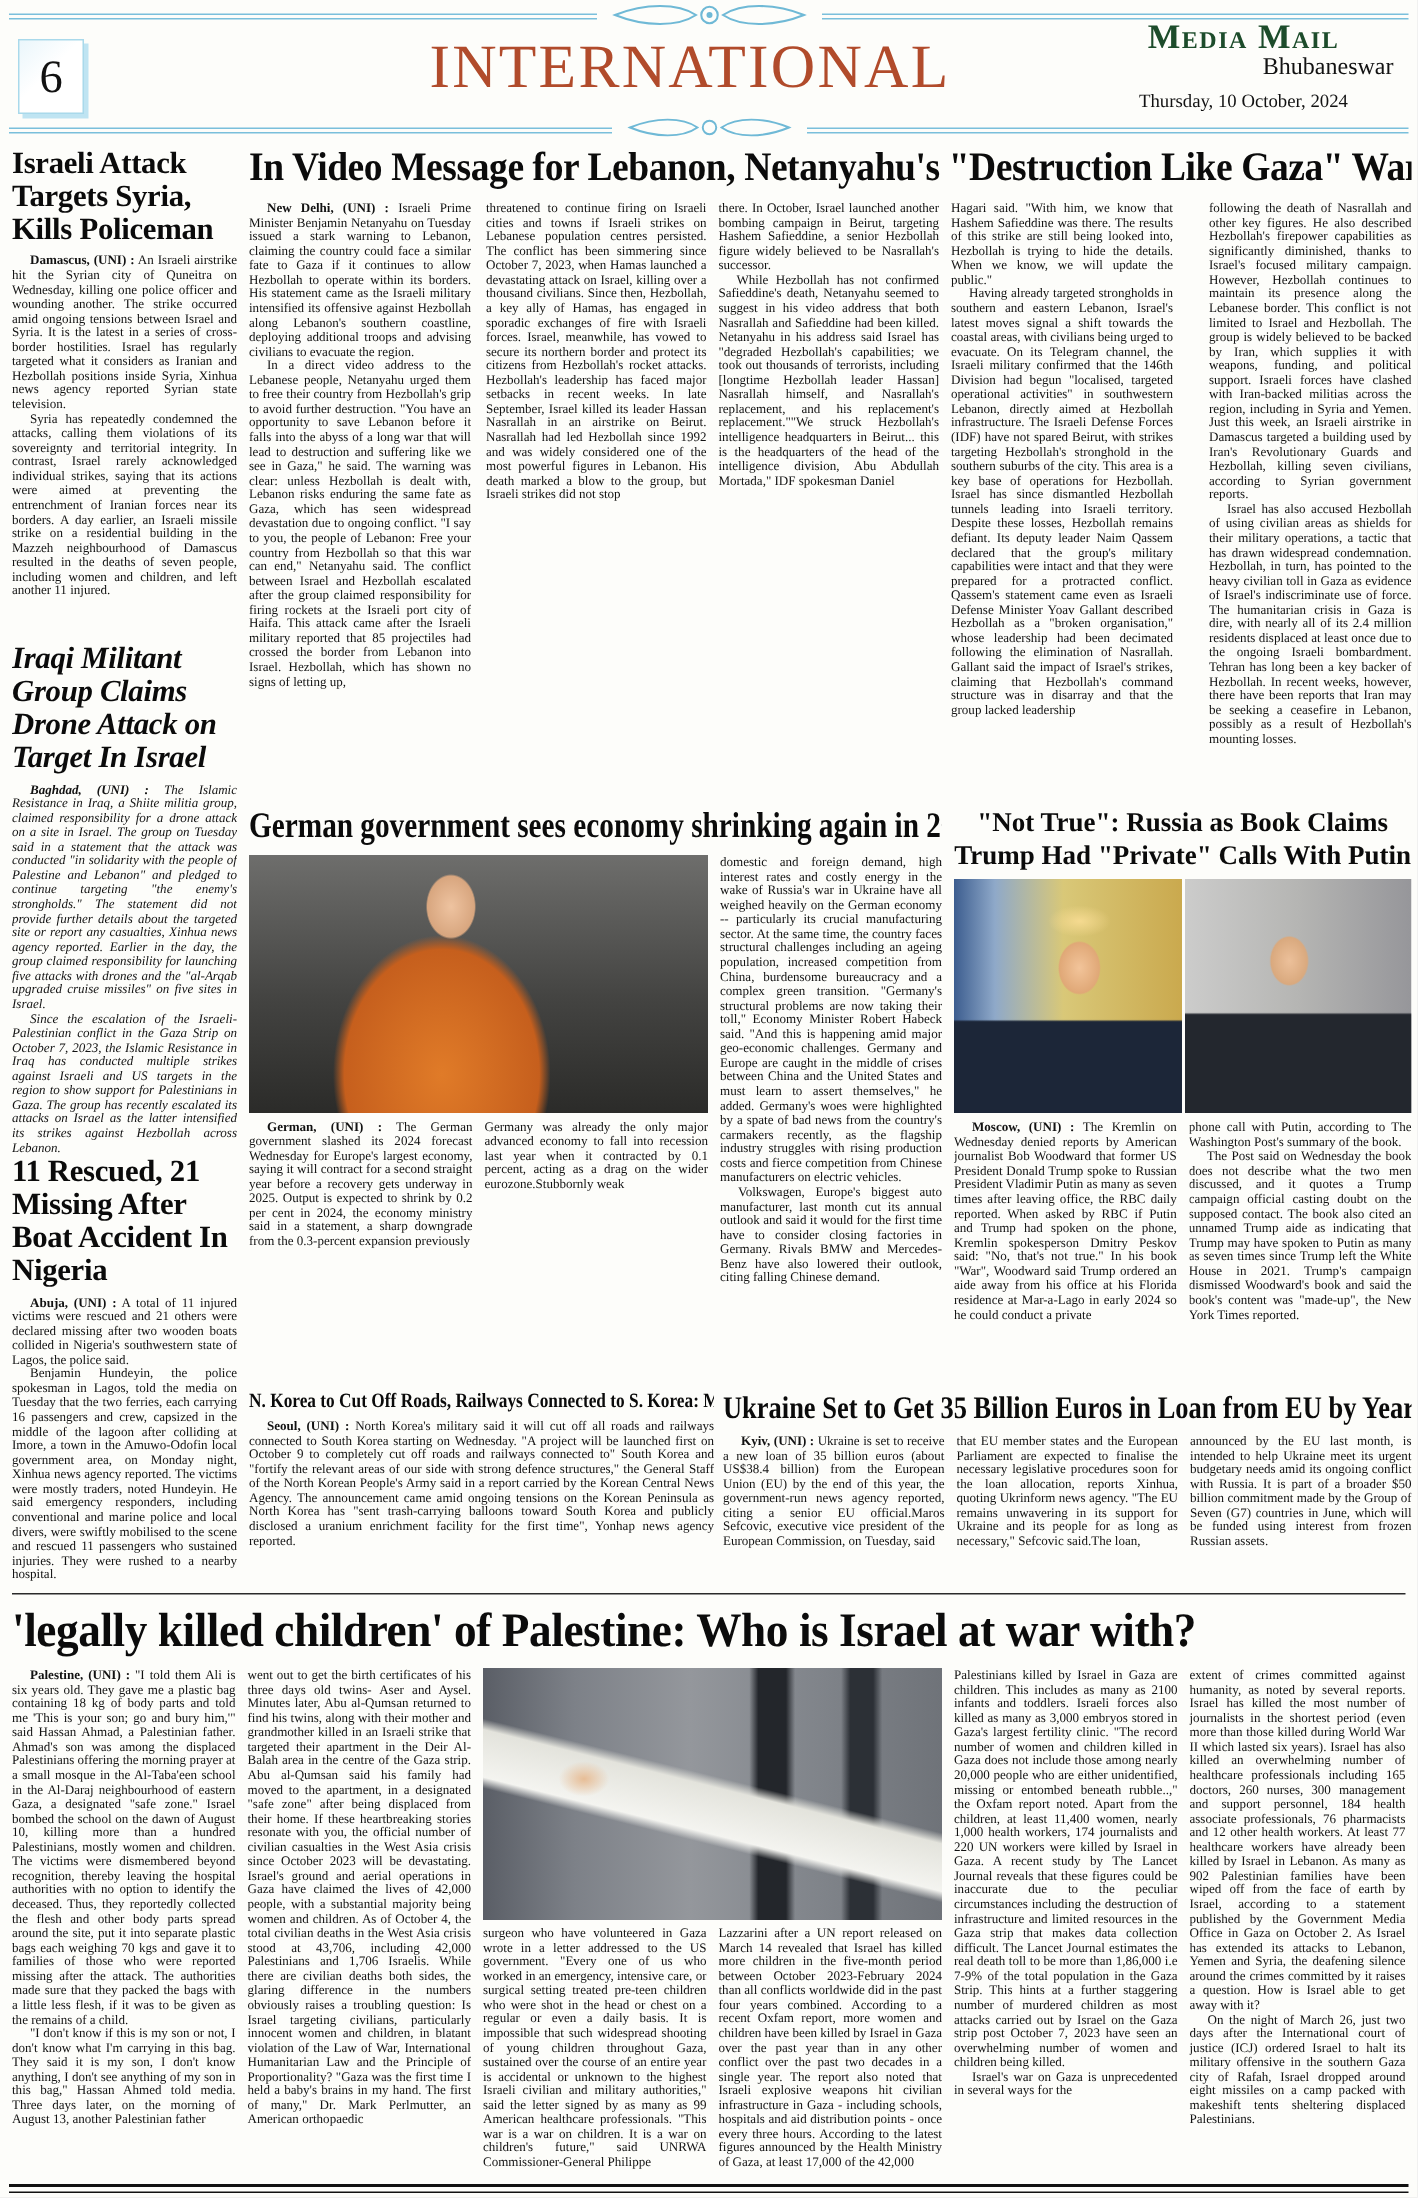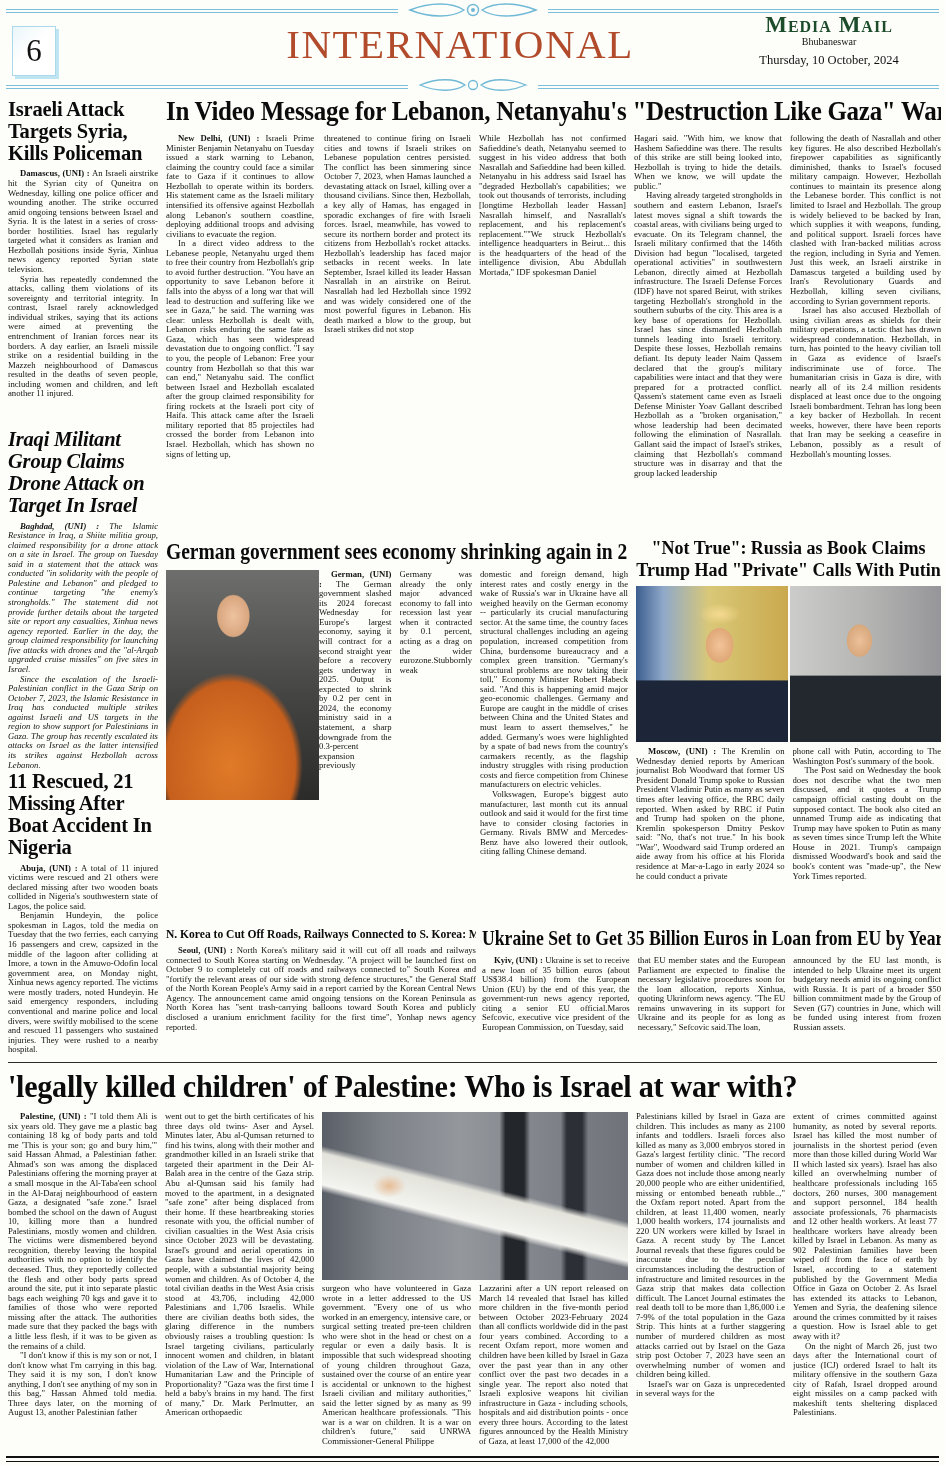--- a/index.html
+++ b/index.html
@@ -13,21 +13,21 @@
   .orn { position:absolute; left:50%; top:-10px; transform:translateX(-50%);
          background:#fdfdfa; padding:0 10px; line-height:0; }
   .pageno { position:absolute; left:12px; top:26px; width:42px; height:48px;
             border:1px solid #a9d9eb; background:linear-gradient(135deg,#eaf6fb,#ffffff 45%,#ffffff);
             box-shadow:3px 3px 0 #bfe4f2; display:flex; align-items:center; justify-content:center;
             font-size:31px; }
   .section-title { position:absolute; top:20px; left:160px; width:600px; text-align:center;
             font-size:41px; color:#b14b2b; letter-spacing:1.5px; font-weight:normal; margin:0; }
   .masthead { position:absolute; top:12px; right:16px; width:200px; text-align:center; }
   .paper-name { font-variant:small-caps; font-weight:bold; font-size:23px; color:#1d4c2b; letter-spacing:1px; }
-  .city { font-size:10px; margin-top:-2px; }
+  .city { font-size:16px; margin-top:-2px;text-align:right; }
   .pubdate { font-size:12.5px; margin-top:6px; }
 
   
   .art { position:absolute; overflow:hidden; }
   h2 { font-weight:bold; color:#0b0b0b; }
   .body, .col { text-align:justify; font-size:8.7px; line-height:1.1; }
   .para { margin:0; text-indent:12px; }
   .cont > .para:first-child { text-indent:0; }
   .dateline { font-weight:bold; }
   .cols { display:flex; gap:8px; }
@@ -36,30 +36,30 @@
   .rail { left:8px; top:98px; width:150px; height:962px; display:flex; flex-direction:column; }
   .rail .block { overflow:hidden; }
   .rail h2 { font-size:20.5px; line-height:1.08; letter-spacing:-0.2px; margin:0 0 5px; }
   .block-syria { height:330px; } .block-iraq { height:342px;font-style:italic; } .block-nigeria { height:290px; }
 
   .art-netanyahu { left:166px; top:96px; width:775px; height:440px; }
   .h-main { font-size:27px; margin:0 0 7px; white-space:nowrap; width:108%;
             transform:scaleX(0.926); transform-origin:0 50%; letter-spacing:-0.3px; }
   .nv-body { height:394px; }
   .nv-c1 { flex:0 0 148px; } .nv-mid { flex:0 0 304px; display:flex; flex-direction:row; }
-  .nv-c4 { flex:0 0 148px; } .nv-c5 { flex:1; }
+  .nv-c4 { flex:0 0 148px; } .nv-c5 { flex:1;margin-left:16px; }
   .photo-row { display:flex; gap:2px; height:150px; margin-bottom:4px; }
   .photo { flex:1; }
   .nv-mid .cols { flex:1; overflow:hidden; }
 
   .art-german { left:166px; top:538px; width:462px; height:384px; }
   .h-german { font-size:24px; margin:0 0 5px; white-space:nowrap; width:123%;
               transform:scaleX(0.813); transform-origin:0 50%; }
   .de-body { height:348px; }
-  .de-left { flex:0 0 306px; display:flex; }
+  .de-left { flex:0 0 306px; display:flex; flex-direction:column; }
   .de-photo { height:230px; margin-bottom:5px; }
   .de-left .cols { flex:1; overflow:hidden; }
   .de-c3 { flex:1; }
 
   .art-russia { left:636px; top:538px; width:305px; height:384px; }
   .h-russia { font-size:18px; text-align:center; line-height:1.2; margin:0 0 5px; }
   .ru-photo-row { display:flex; gap:2px; height:156px; margin-bottom:5px; }
   .ru-cols { height:178px; }
 
   .art-nkorea { left:166px; top:926px; width:310px; height:134px; }
@@ -193,20 +193,21 @@
       <div class="nv-mid">
         <div class="photo-row">
           <div class="photo ph ph-netanyahu" title="Benjamin Netanyahu"></div>
           <div class="photo ph ph-explosion" title="Explosion strike in Beirut"></div>
         </div>
         <div class="cols">
           <div class="col cont">
               <p class="para">threatened to continue firing on Israeli cities and towns if Israeli strikes on Lebanese population centres persisted. The conflict has been simmering since October 7, 2023, when Hamas launched a devastating attack on Israel, killing over a thousand civilians. Since then, Hezbollah, a key ally of Hamas, has engaged in sporadic exchanges of fire with Israeli forces. Israel, meanwhile, has vowed to secure its northern border and protect its citizens from Hezbollah's rocket attacks. Hezbollah's leadership has faced major setbacks in recent weeks. In late September, Israel killed its leader Hassan Nasrallah in an airstrike on Beirut. Nasrallah had led Hezbollah since 1992 and was widely considered one of the most powerful figures in Lebanon. His death marked a blow to the group, but Israeli strikes did not stop</p>
             </div>
           <div class="col cont">
+              <p class="para">there. In October, Israel launched another bombing campaign in Beirut, targeting Hashem Safieddine, a senior Hezbollah figure widely believed to be Nasrallah's successor.</p>
               <p class="para">While Hezbollah has not confirmed Safieddine's death, Netanyahu seemed to suggest in his video address that both Nasrallah and Safieddine had been killed. Netanyahu in his address said Israel has "degraded Hezbollah's capabilities; we took out thousands of terrorists, including [longtime Hezbollah leader Hassan] Nasrallah himself, and Nasrallah's replacement, and his replacement's replacement.""We struck Hezbollah's intelligence headquarters in Beirut... this is the headquarters of the head of the intelligence division, Abu Abdullah Mortada," IDF spokesman Daniel</p>
             </div>
         </div>
       </div>
       <div class="col nv-c4 cont">
           <p class="para">Hagari said. "With him, we know that Hashem Safieddine was there. The results of this strike are still being looked into, Hezbollah is trying to hide the details. When we know, we will update the public."</p>
           <p class="para">Having already targeted strongholds in southern and eastern Lebanon, Israel's latest moves signal a shift towards the coastal areas, with civilians being urged to evacuate. On its Telegram channel, the Israeli military confirmed that the 146th Division had begun "localised, targeted operational activities" in southwestern Lebanon, directly aimed at Hezbollah infrastructure. The Israeli Defense Forces (IDF) have not spared Beirut, with strikes targeting Hezbollah's stronghold in the southern suburbs of the city. This area is a key base of operations for Hezbollah. Israel has since dismantled Hezbollah tunnels leading into Israeli territory. Despite these losses, Hezbollah remains defiant. Its deputy leader Naim Qassem declared that the group's military capabilities were intact and that they were prepared for a protracted conflict. Qassem's statement came even as Israeli Defense Minister Yoav Gallant described Hezbollah as a "broken organisation," whose leadership had been decimated following the elimination of Nasrallah. Gallant said the impact of Israel's strikes, claiming that Hezbollah's command structure was in disarray and that the group lacked leadership</p>
         </div>
       <div class="col nv-c5 cont">
           <p class="para">following the death of Nasrallah and other key figures. He also described Hezbollah's firepower capabilities as significantly diminished, thanks to Israel's focused military campaign. However, Hezbollah continues to maintain its presence along the Lebanese border. This conflict is not limited to Israel and Hezbollah. The group is widely believed to be backed by Iran, which supplies it with weapons, funding, and political support. Israeli forces have clashed with Iran-backed militias across the region, including in Syria and Yemen. Just this week, an Israeli airstrike in Damascus targeted a building used by Iran's Revolutionary Guards and Hezbollah, killing seven civilians, according to Syrian government reports.</p>

